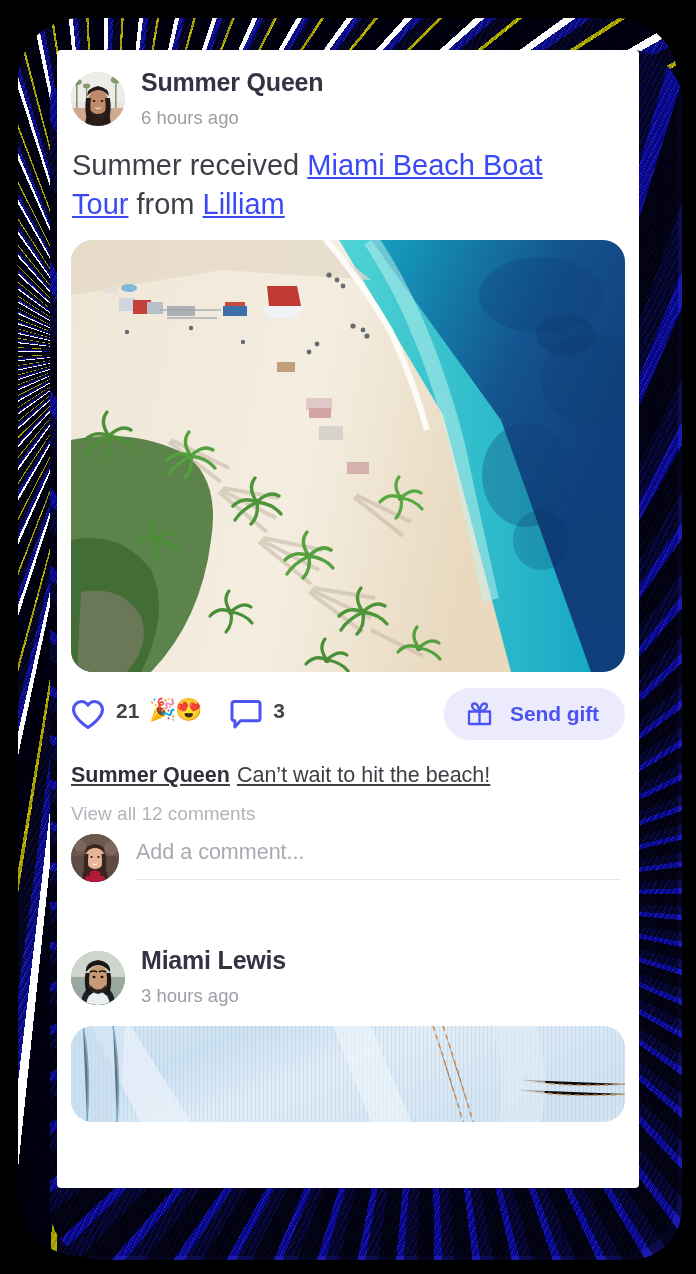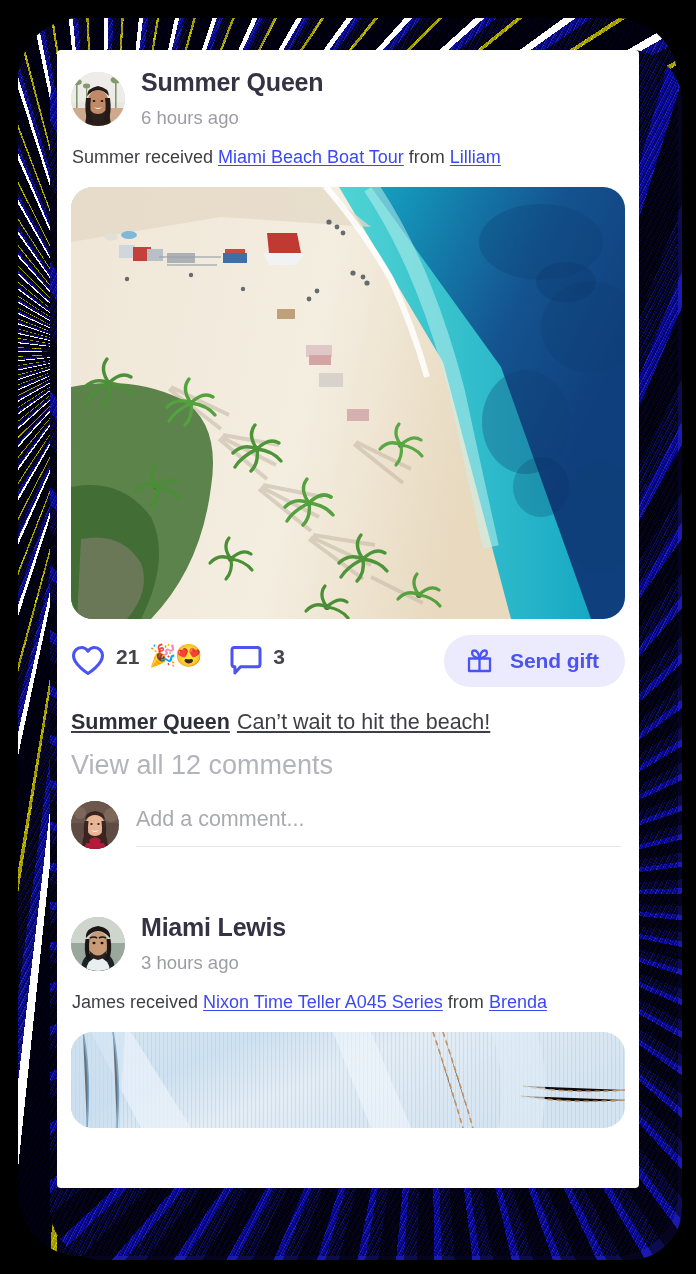--- a/index.html
+++ b/index.html
@@ -101,21 +101,21 @@
     line-height: 1.12;
   }
   .timestamp {
     font-size: 18.5px;
     color: #9c9ca5;
     line-height: 1.35;
     margin-top: 10px;
   }
 
   .post-text {
-    font-size: 18px;
+    font-size: 29px;
     line-height: 1.33;
     color: #3e3e46;
     padding: 15px 0 0 1px;
     max-width: 520px;
   }
   .post-text a {
     color: #3b49f5;
     text-decoration: underline;
     text-underline-offset: 2px;
   }
@@ -186,30 +186,30 @@
     line-height: 1.3;
     text-decoration: underline;
   }
   .comment-line .cauthor {
     font-weight: bold;
     color: #2f2f3a;
     margin-right: 7px;
   }
   .view-all {
     margin-top: 13px;
-    font-size: 27px;
+    font-size: 19px;
     color: #b3b3bb;
     cursor: pointer;
   }
 
   .add-comment {
     display: flex;
     align-items: flex-start;
     gap: 17px;
-    margin-top: 20px;
+    margin-top: 9px;
     padding-bottom: 4px;
   }
   .add-comment .avatar { width: 48px; height: 48px; flex: 0 0 48px; }
   .cinput-wrap {
     flex: 1 1 auto;
     padding-top: 6px;
     border-bottom: 1.4px solid #e6e6ea;
     padding-bottom: 14px;
     margin-right: 4px;
   }
@@ -565,23 +565,20 @@
               <path d="M19 21 Q23 19 26 21" stroke="#1a1614" stroke-width="1.6" fill="none"></path>
               <path d="M28 21 Q31 19 35 21" stroke="#1a1614" stroke-width="1.6" fill="none"></path>
             </svg>
           </div>
           <div class="who">
             <div class="author-name">Miami Lewis</div>
             <div class="timestamp">3 hours ago</div>
           </div>
         </div>
 
-        <div class="post-text">
-          <span>James received </span><a href="#">Nixon Time Teller A045 Series</a><span> from </span><a href="#">Brenda</a>
-        </div>
 
         <div class="media denim">
           <svg viewBox="0 0 554 96" preserveAspectRatio="xMidYMid slice">
             <defs>
               <linearGradient id="denimg" x1="0" y1="0" x2="1" y2="0.4">
                 <stop offset="0%" stop-color="#d7e6f2"></stop>
                 <stop offset="30%" stop-color="#cfe2f1"></stop>
                 <stop offset="55%" stop-color="#e3edf6"></stop>
                 <stop offset="100%" stop-color="#d4e4f1"></stop>
               </linearGradient>

